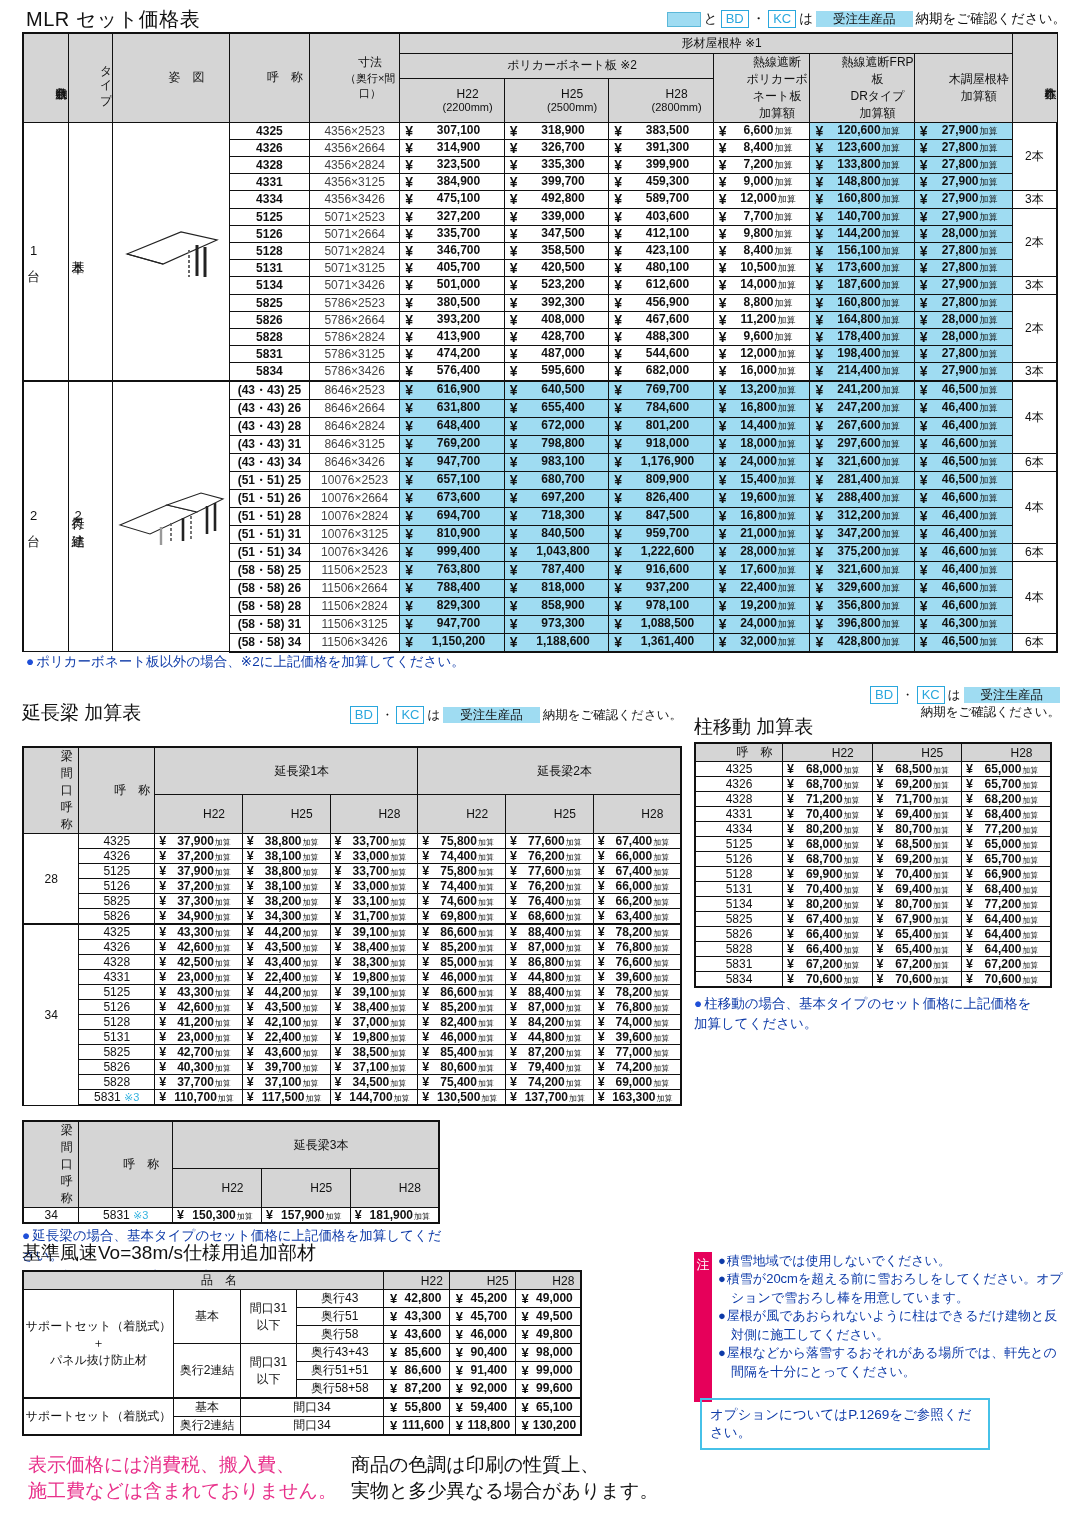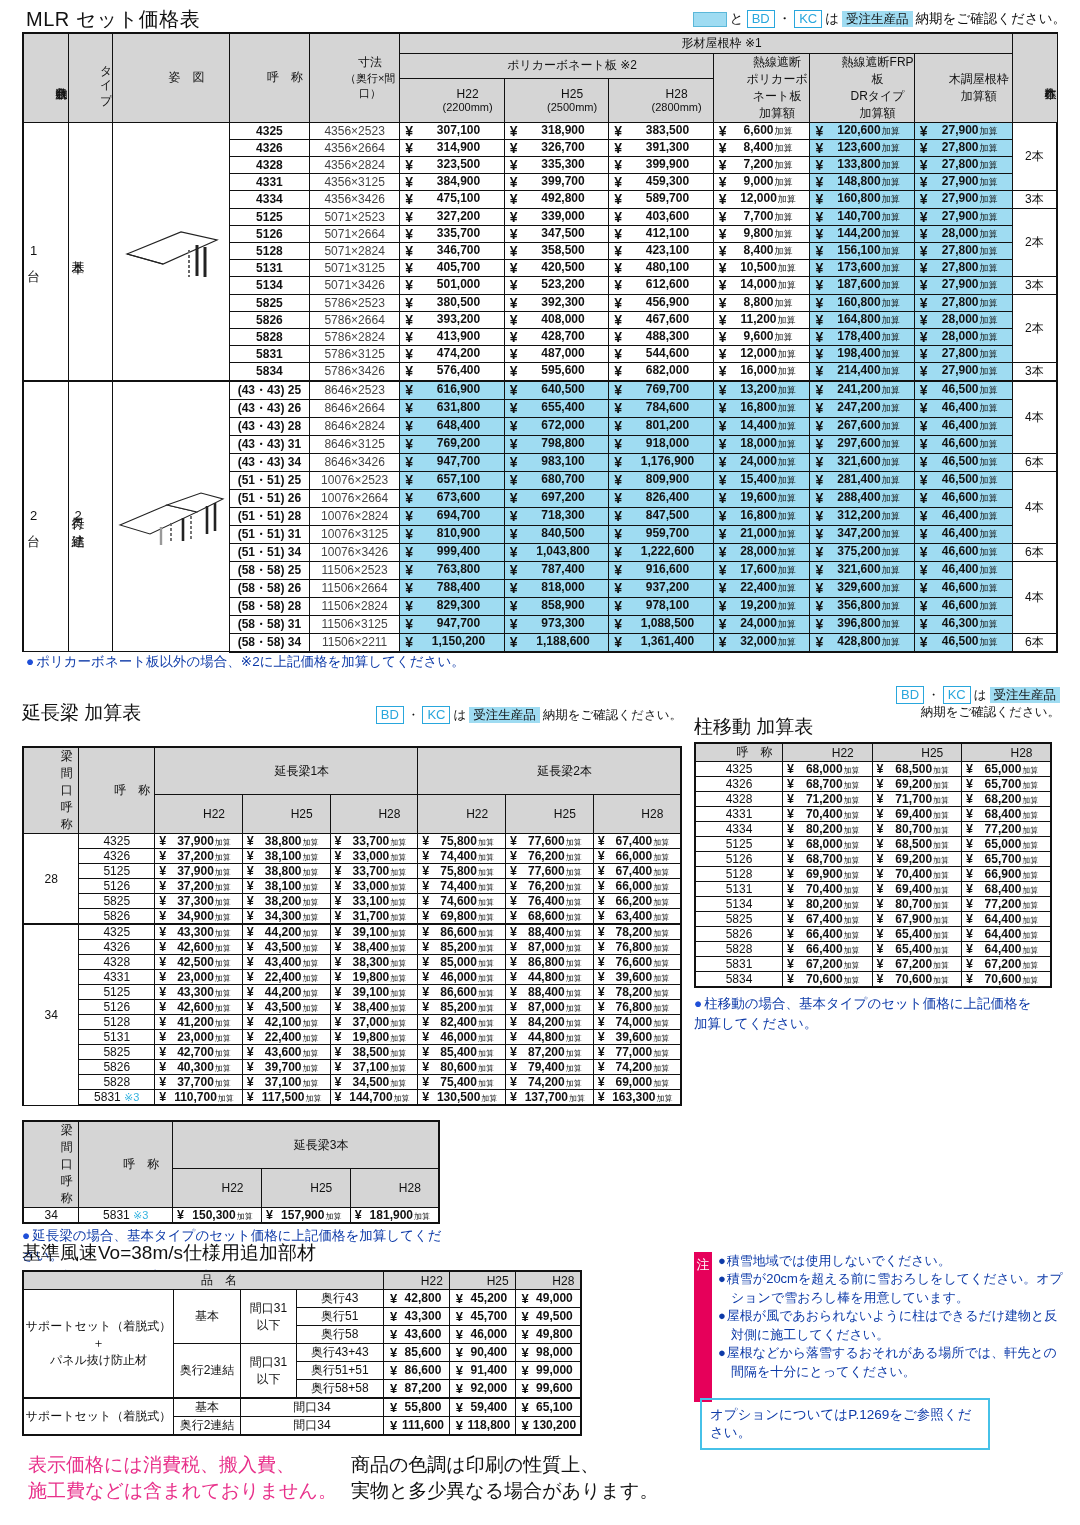--- a/index.html
+++ b/index.html
@@ -35,21 +35,21 @@
   .sec-title { font-size: 19px; font-weight: normal; }
 
   
   .notice {
     position:absolute; right: 14px; top: 10px;
     font-size: 13.5px; white-space: nowrap;
     display:flex; align-items:center; gap:3px;
   }
   .swatch-cy { display:inline-block; width:34px; height:15px; background:#9fdcf2; border:1px solid #5bb8d9; }
   .tagbox { border:1px solid #29a7dd; color:#29a7dd; padding: 0px 4px; font-size: 13px; line-height:16px; }
-  .tagfill { background:#9fdcf2; color:#111; padding: 0px 4px; font-size:12.5px; line-height:16px;}
+  .tagfill { background:#9fdcf2; color:#111; padding: 0px 17px; font-size:12.5px; line-height:16px;}
 
   
   #main-table { position:absolute; left:22px; top:32px; width:1036px; }
   #main-table td, #main-table th { font-size: 12px; }
   .vhead { writing-mode: vertical-rl; text-orientation: upright; letter-spacing:0px; font-size:12px; line-height:1.05; padding:2px 0; }
   .vcell { writing-mode: vertical-rl; text-orientation: upright; font-size:13px; letter-spacing:1px;}
   .hname { font-size:13px; font-weight:bold; }
   .dim { font-size:11.5px; color:#444; }
   .price { font-size:15px; font-weight:bold; text-align:right; padding-right:4px; white-space:nowrap;}
   .price .yen { float:left; padding-left:5px; font-weight:bold; font-size:14px;}
@@ -520,21 +520,21 @@
           <td class="dim">11506×3125</td>
           <td class="price cyan"><span class="yen">¥</span><span>947,700</span></td>
           <td class="price cyan"><span class="yen">¥</span><span>973,300</span></td>
           <td class="price cyan"><span class="yen">¥</span><span>1,088,500</span></td>
           <td class="price cyan"><span class="yen">¥</span><span>24,000</span><span class="add">加算</span></td>
           <td class="price cyan"><span class="yen">¥</span><span>396,800</span><span class="add">加算</span></td>
           <td class="price cyan"><span class="yen">¥</span><span>46,300</span><span class="add">加算</span></td>
         </tr>
         <tr>
           <td class="hname thick-b">(58・58) 34</td>
-          <td class="dim thick-b">11506×2211</td>
+          <td class="dim thick-b">11506×3426</td>
           <td class="price cyan thick-b"><span class="yen">¥</span><span>1,150,200</span></td>
           <td class="price cyan thick-b"><span class="yen">¥</span><span>1,188,600</span></td>
           <td class="price cyan thick-b"><span class="yen">¥</span><span>1,361,400</span></td>
           <td class="price cyan thick-b"><span class="yen">¥</span><span>32,000</span><span class="add">加算</span></td>
           <td class="price cyan thick-b"><span class="yen">¥</span><span>428,800</span><span class="add">加算</span></td>
           <td class="price cyan thick-b"><span class="yen">¥</span><span>46,500</span><span class="add">加算</span></td>
           <td rowspan="1" class="kcount thick-r thick-b">6本</td>
         </tr>
       </tbody>
   </table>

